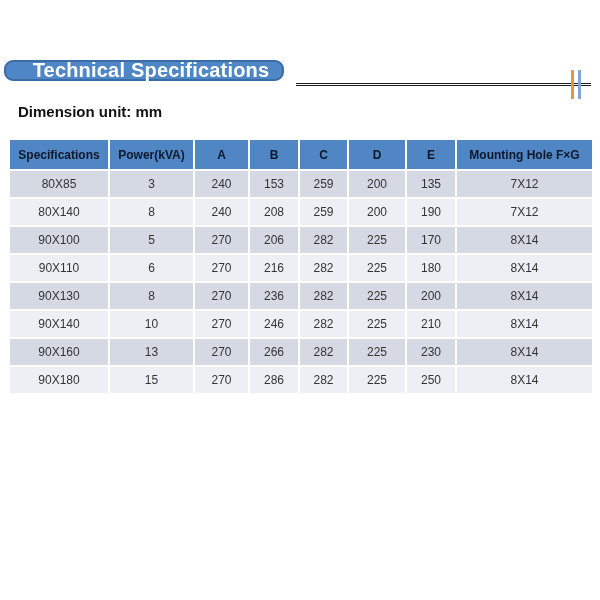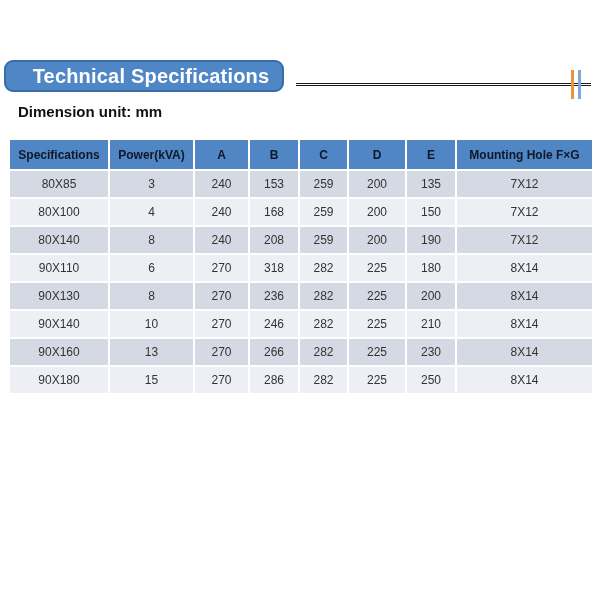--- a/index.html
+++ b/index.html
@@ -14,21 +14,21 @@
     height: 600px;
     background: #ffffff;
     overflow: hidden;
   }
   
   .banner {
     position: absolute;
     left: 4px;
     top: 60px;
     width: 280px;
-    height: 32px;
+    height: 21px;
     background: var(--banner-blue, #4F86C6);
     border: 2px solid var(--banner-border, #3A6CA8);
     border-radius: 9px;
     display: flex;
     align-items: center;
     justify-content: center;
     box-sizing: border-box;
     padding-left: 14px;
   }
   .banner-title {
@@ -144,44 +144,44 @@
             <td>80X85</td>
             <td>3</td>
             <td>240</td>
             <td>153</td>
             <td>259</td>
             <td>200</td>
             <td>135</td>
             <td>7X12</td>
           </tr>
           <tr>
-            <td>80X100</td>
-            <td>4</td>
-            <td>240</td>
-            <td>168</td>
-            <td>259</td>
-            <td>200</td>
-            <td>150</td>
-            <td>7X12</td>
-          </tr>
-          <tr>
             <td>80X140</td>
             <td>8</td>
             <td>240</td>
             <td>208</td>
             <td>259</td>
             <td>200</td>
             <td>190</td>
             <td>7X12</td>
           </tr>
           <tr>
+            <td>90X100</td>
+            <td>5</td>
+            <td>270</td>
+            <td>206</td>
+            <td>282</td>
+            <td>225</td>
+            <td>170</td>
+            <td>8X14</td>
+          </tr>
+          <tr>
             <td>90X110</td>
             <td>6</td>
             <td>270</td>
-            <td>318</td>
+            <td>216</td>
             <td>282</td>
             <td>225</td>
             <td>180</td>
             <td>8X14</td>
           </tr>
           <tr>
             <td>90X130</td>
             <td>8</td>
             <td>270</td>
             <td>236</td>

